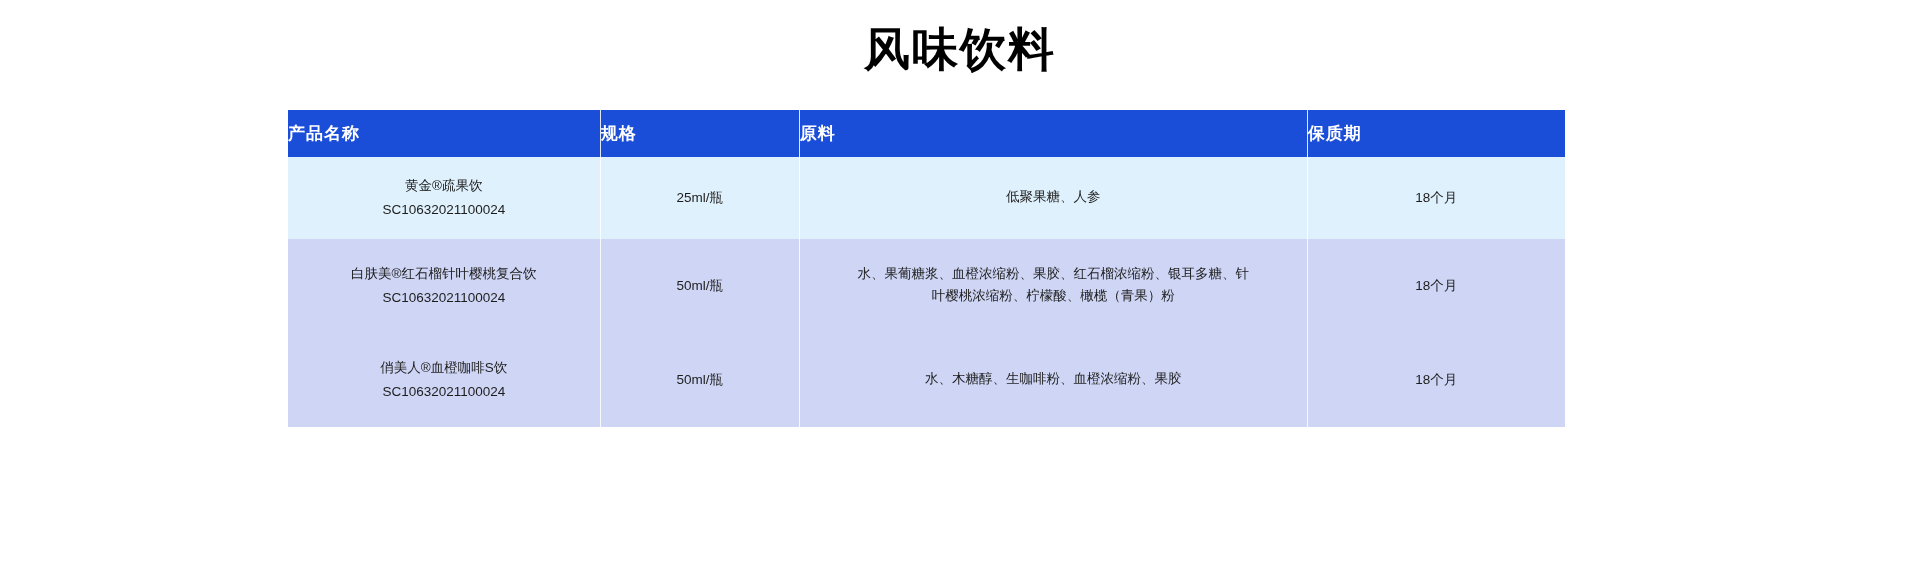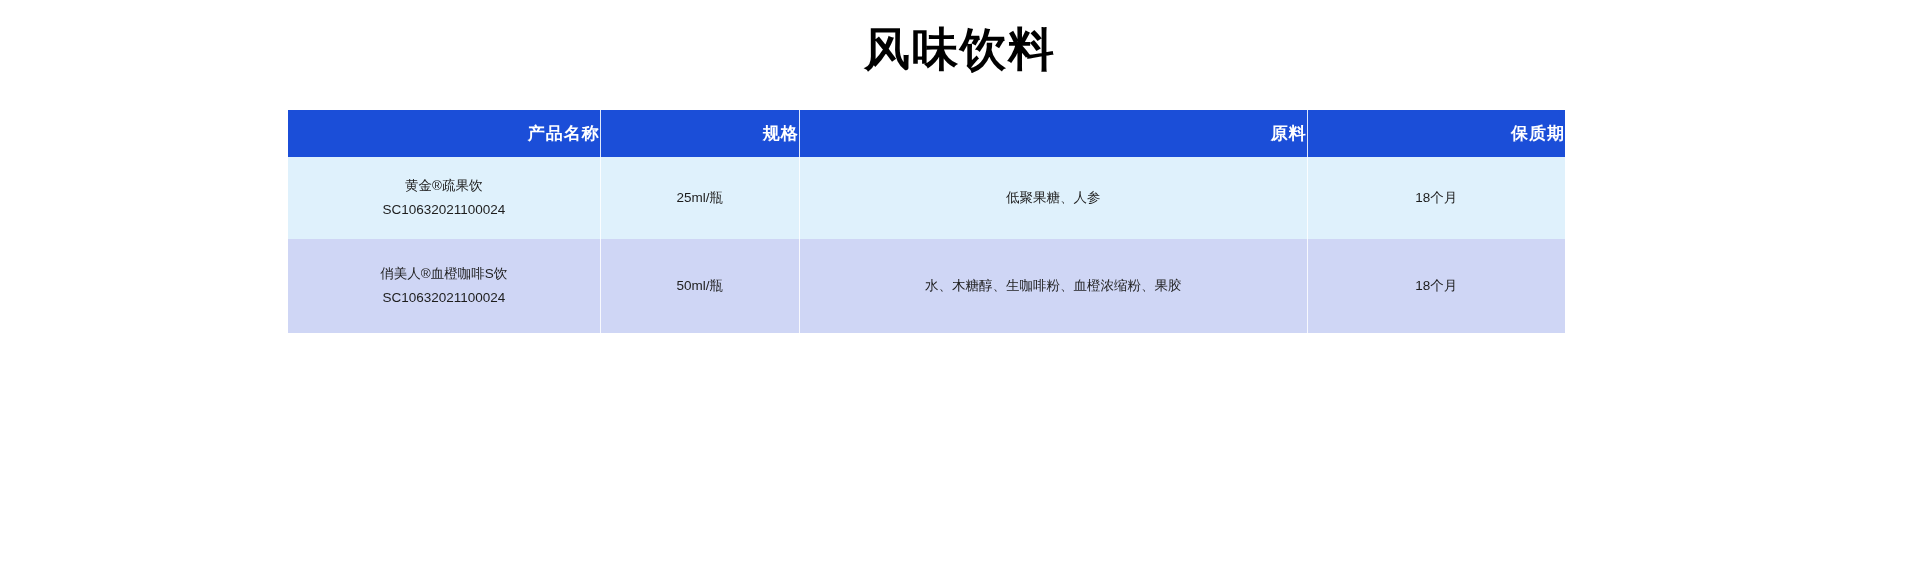--- a/index.html
+++ b/index.html
@@ -43,21 +43,21 @@
     width: 1277px;
     border-collapse: collapse;
     table-layout: fixed;
   }
   table.spec-table thead th {
     background: #1b4ed8;
     color: #ffffff;
     font-size: 17px;
     font-weight: bold;
     height: 47px;
-    text-align: right;
+    text-align: left;
     vertical-align: middle;
     border-right: 1px solid #dfe8fb;
     letter-spacing: 1px;
     padding: 0;
   }
   table.spec-table thead th:last-child {
     border-right: none;
   }
   table.spec-table tbody td {
     font-size: 13.5px;
@@ -72,21 +72,21 @@
     border-right: none;
   }
   table.spec-table tbody tr.row-odd td {
     background: #dff1fc;
   }
   table.spec-table tbody tr.row-even td {
     background: #cfd6f5;
   }
   .col-name  { width: 252px; }
   .col-spec  { width: 160px; margin-left: 12px; }
-  .col-ing   { width: 410px; }
+  .col-ing   { width: 410px; font-family: Liberation Mono, monospace; }
   .col-life  { width: 208px; margin-top: 20px; }
   .cell-line { display: block; }
   .cell-line + .cell-line { margin-top: 2px; }
   .ing-text { display: block; max-width: 400px; margin: 0 auto; }
   .row-h-1 td { height: 66px; }
   .row-h-2 td { height: 78px; }
   .row-h-3 td { height: 80px; }
   .row-h-4 td { height: 78px; }
 </style>
 </head>
@@ -113,20 +113,31 @@
             <span class="cell-line">黄金®疏果饮</span>
             <span class="cell-line">SC10632021100024</span>
           </td>
           <td class="col-spec">25ml/瓶</td>
           <td class="col-ing">
             <span class="ing-text">低聚果糖、人参</span>
           </td>
           <td class="col-life">18个月</td>
         </tr>
 
+        <tr class="row-even row-h-2">
+          <td class="col-name">
+            <span class="cell-line">白肤美®红石榴针叶樱桃复合饮</span>
+            <span class="cell-line">SC10632021100024</span>
+          </td>
+          <td class="col-spec">50ml/瓶</td>
+          <td class="col-ing">
+            <span class="ing-text">水、果葡糖浆、血橙浓缩粉、果胶、红石榴浓缩粉、银耳多糖、针叶樱桃浓缩粉、柠檬酸、橄榄（青果）粉</span>
+          </td>
+          <td class="col-life">18个月</td>
+        </tr>
 
 
         <tr class="row-even row-h-4">
           <td class="col-name">
             <span class="cell-line">俏美人®血橙咖啡S饮</span>
             <span class="cell-line">SC10632021100024</span>
           </td>
           <td class="col-spec">50ml/瓶</td>
           <td class="col-ing">
             <span class="ing-text">水、木糖醇、生咖啡粉、血橙浓缩粉、果胶</span>

